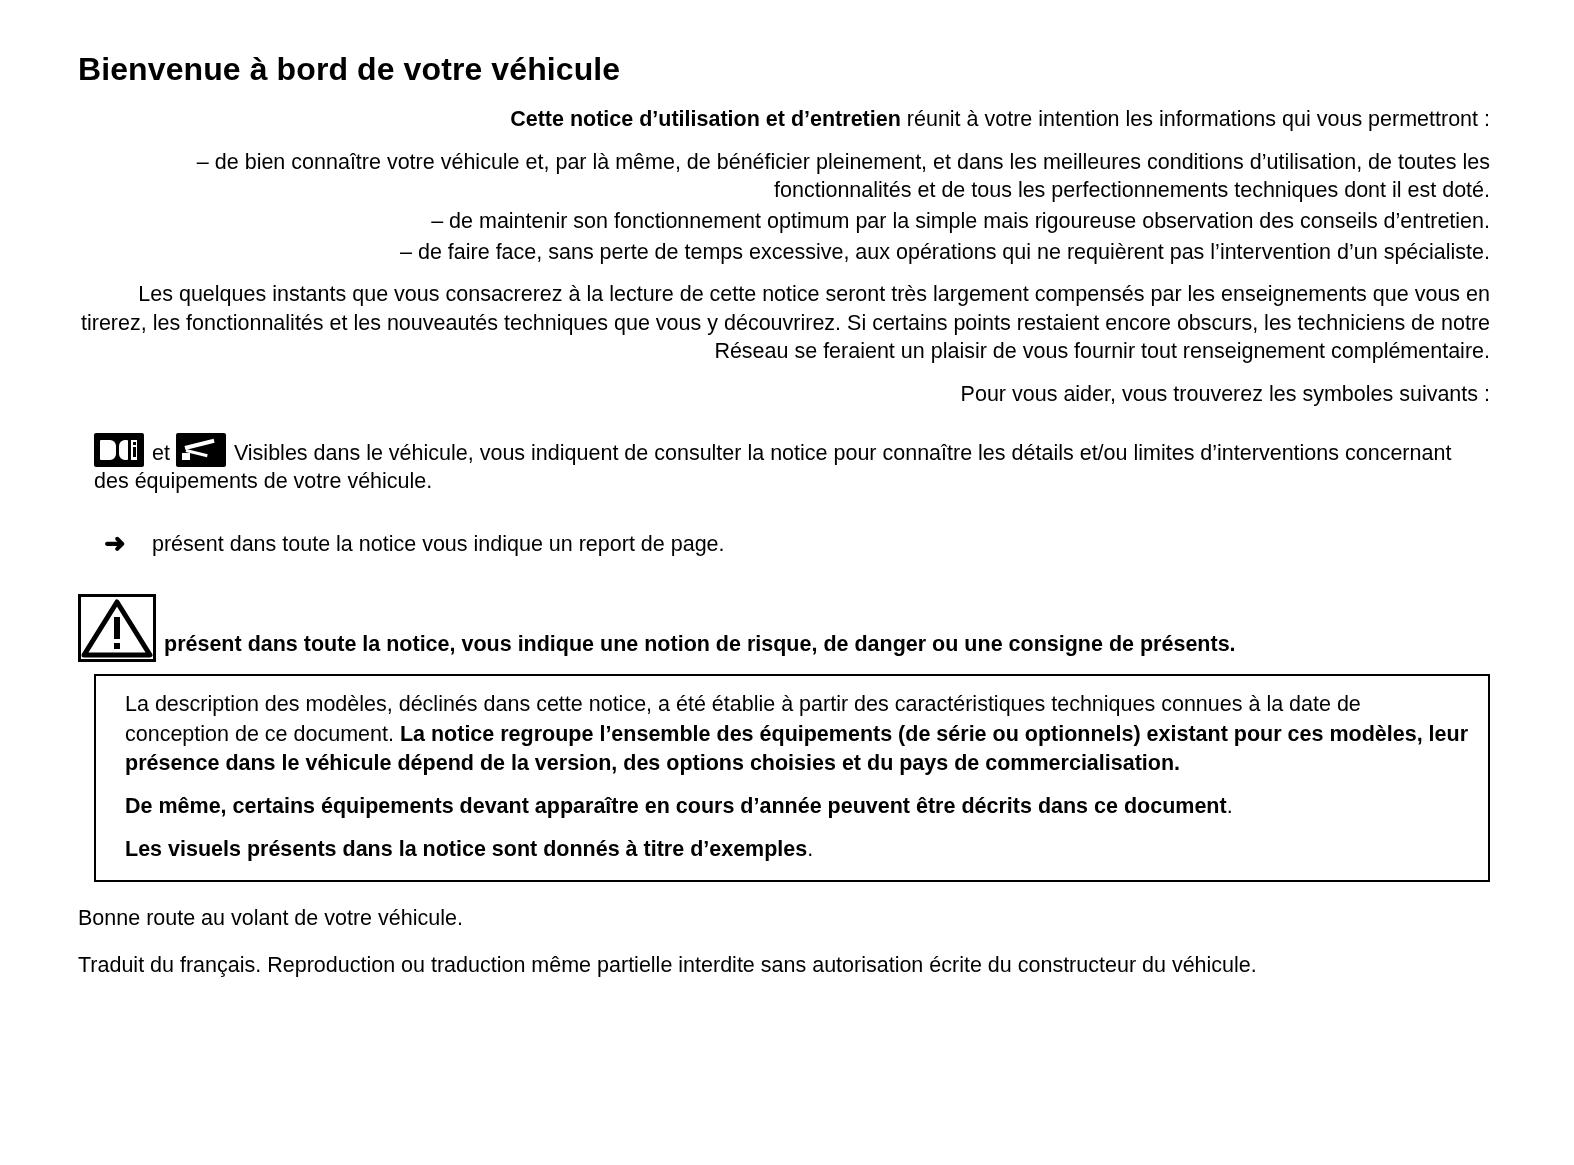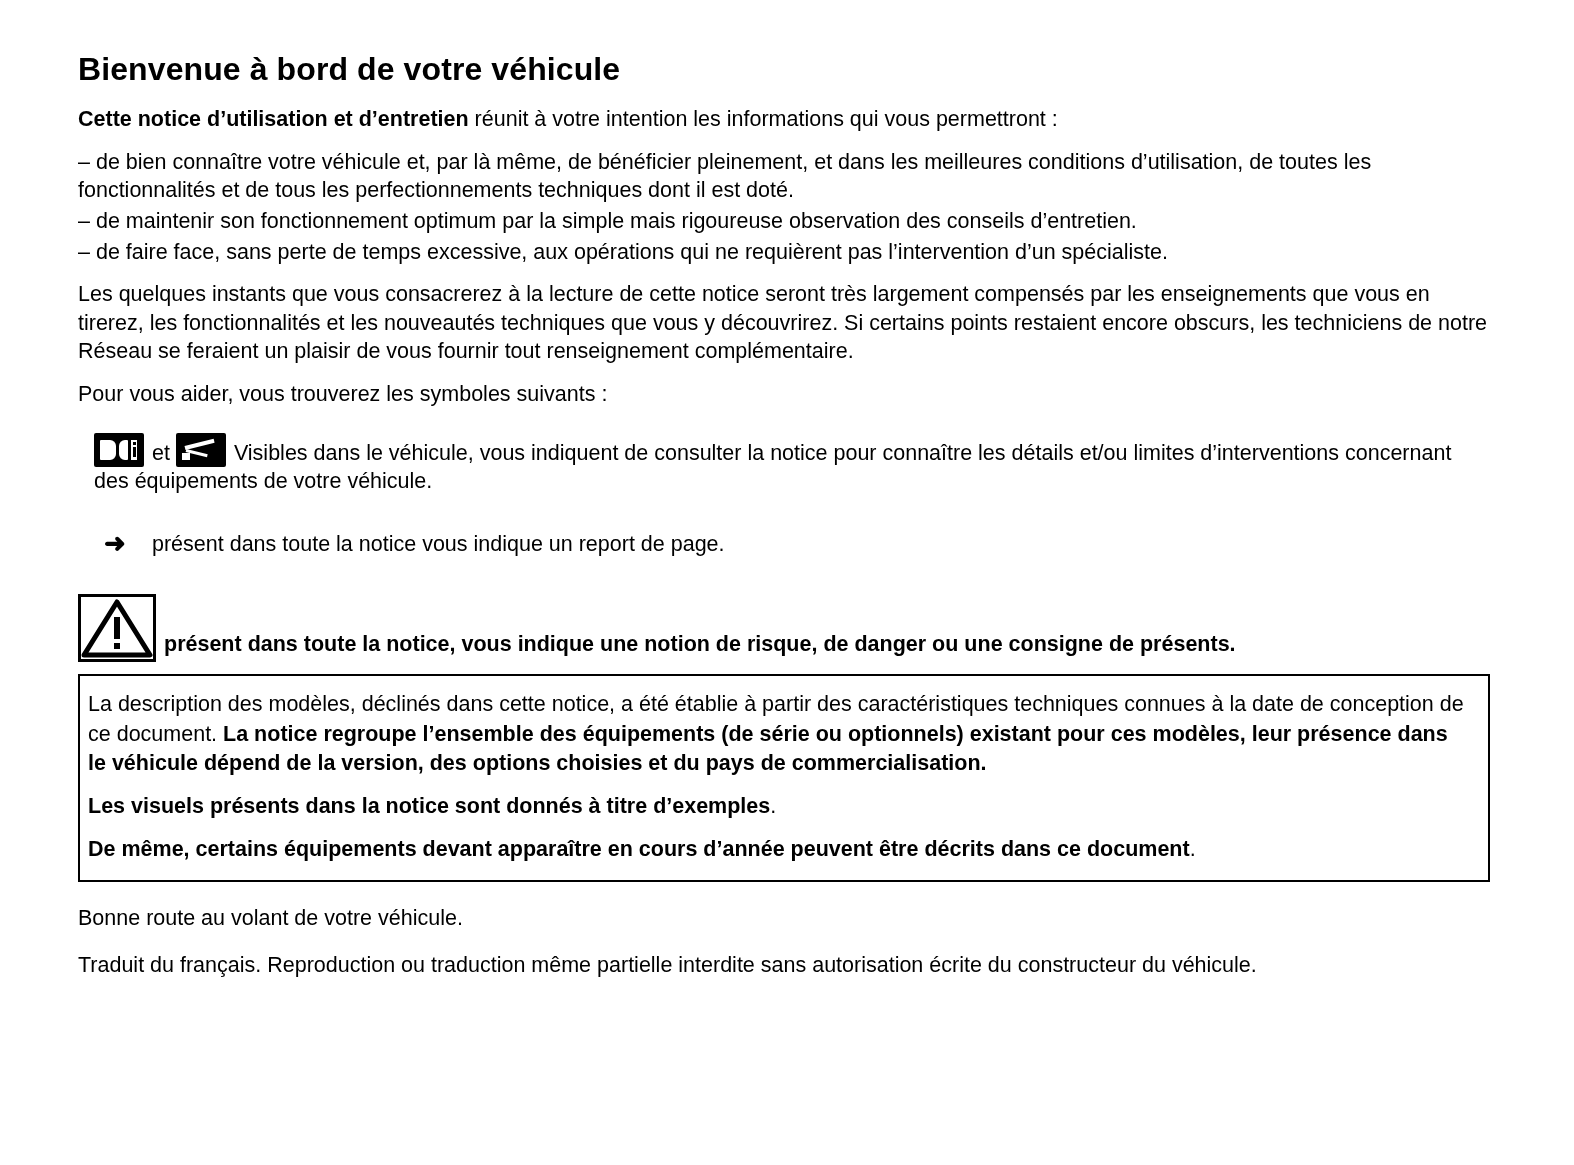--- a/index.html
+++ b/index.html
@@ -25,21 +25,21 @@
     font-size: 32px;
     font-weight: bold;
     margin: 0 0 18px 0;
     letter-spacing: 0.1px;
     line-height: 1.1;
   }
   p.para {
     font-size: 21.5px;
     line-height: 1.33;
     margin: 0 0 14px 0;
-    text-align: left;
+    text-align: right;
   }
   p.tight {
     margin-bottom: 2px;
   }
   .b { font-weight: bold; }
 
   .symbol-line {
     display: block;
     font-size: 21.5px;
     line-height: 1.33;
@@ -134,22 +134,22 @@
   .warn-text {
     font-size: 21.5px;
     font-weight: bold;
     line-height: 1.33;
     padding-bottom: 4px;
   }
 
   .notice-box {
     border: 2.5px solid #000;
     box-sizing: border-box;
-    margin: 12px 0 0 0;
-    padding: 14px 18px 16px 8px;
+    margin: 12px 0 0 16px;
+    padding: 14px 18px 16px 29px;
   }
   .notice-box p {
     font-size: 21.5px;
     line-height: 1.36;
     margin: 0 0 14px 0;
   }
   .notice-box p:last-child { margin-bottom: 0; }
 
   .footer-para {
     font-size: 21.5px;
@@ -207,23 +207,23 @@
       </svg>
     </span>
     <span class="warn-text">présent dans toute la notice, vous indique une notion de risque, de danger ou une consigne de présents.</span>
   </div>
 
   <div class="notice-box">
     <p>
       <span>La description des modèles, déclinés dans cette notice, a été établie à partir des caractéristiques techniques connues à la date de conception de ce document. </span><span class="b">La notice regroupe l’ensemble des équipements (de série ou optionnels) existant pour ces modèles, leur présence dans le véhicule dépend de la version, des options choisies et du pays de commercialisation.</span>
     </p>
     <p>
+      <span class="b">De même, certains équipements devant apparaître en cours d’année peuvent être décrits dans ce document</span><span>.</span>
+    </p>
+    <p>
       <span class="b">Les visuels présents dans la notice sont donnés à titre d’exemples</span><span>.</span>
     </p>
-    <p>
-      <span class="b">De même, certains équipements devant apparaître en cours d’année peuvent être décrits dans ce document</span><span>.</span>
-    </p>
   </div>
 
   <p class="footer-para">Bonne route au volant de votre véhicule.</p>
   <p class="footer-para">Traduit du français. Reproduction ou traduction même partielle interdite sans autorisation écrite du constructeur du véhicule.</p>
 
 </div>
 
 </body></html>

